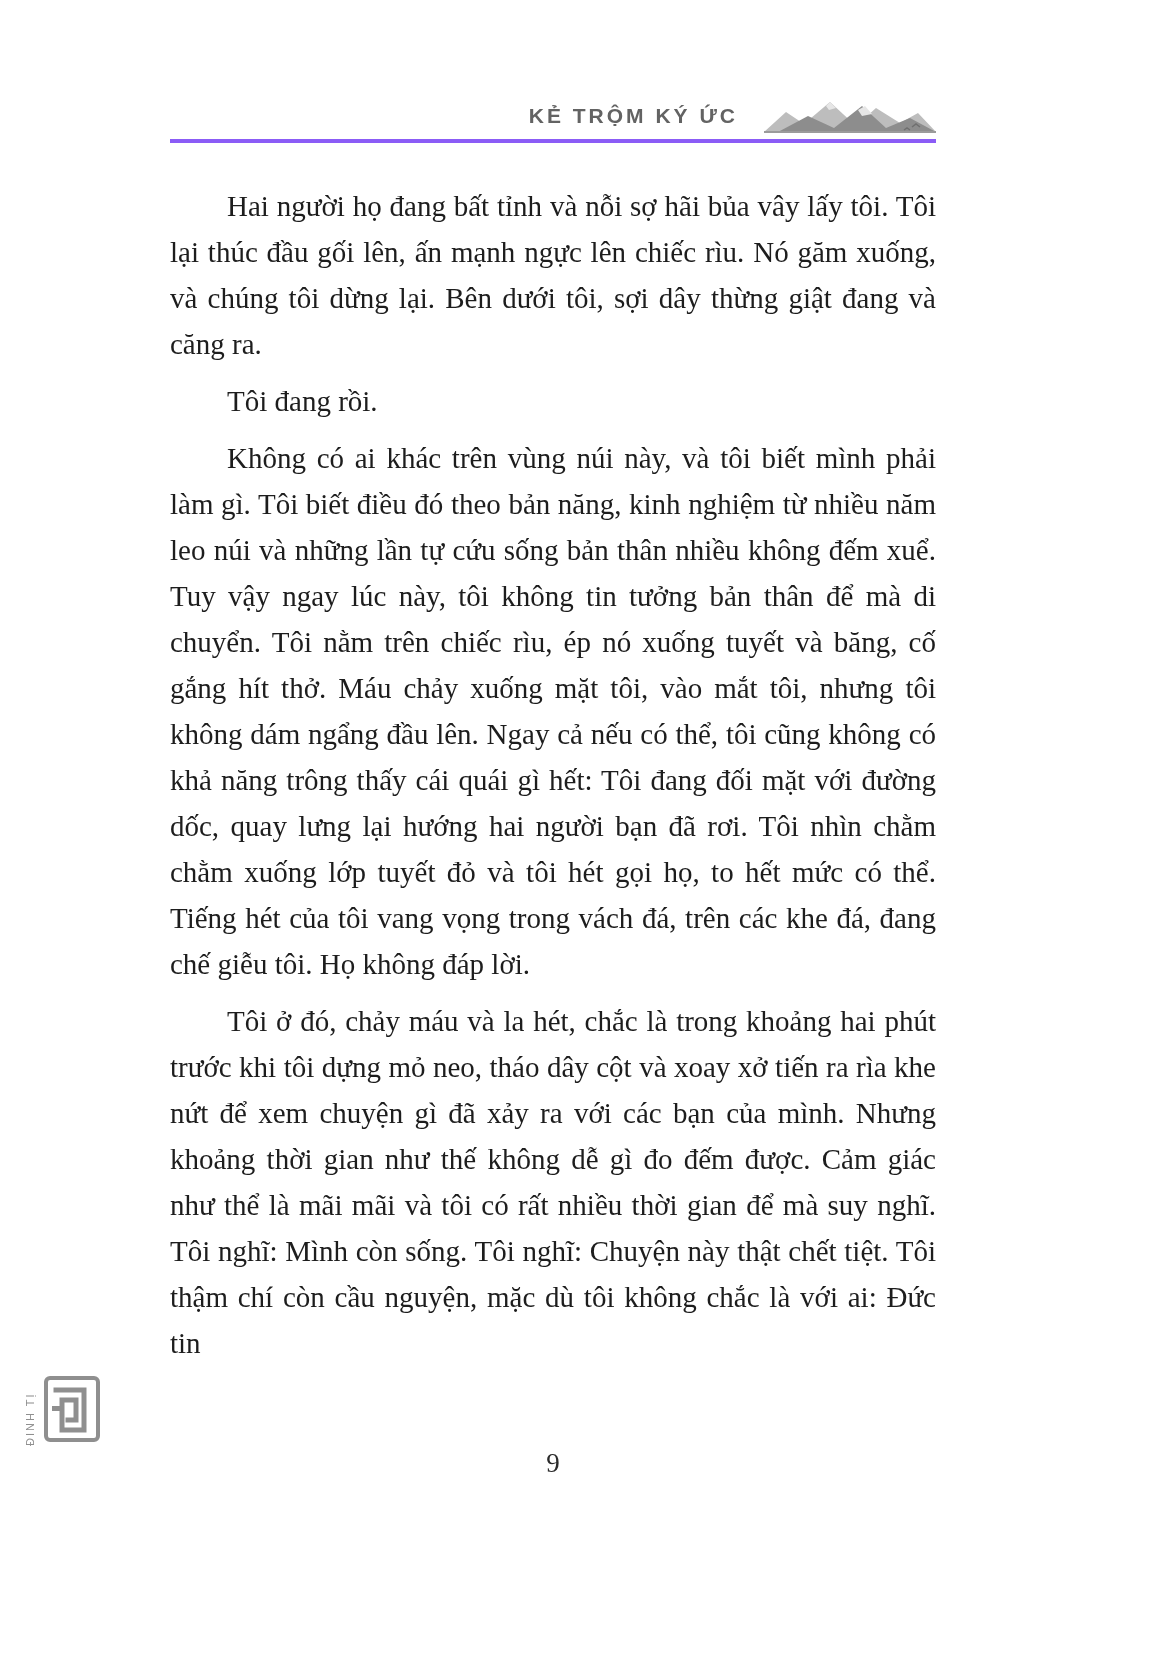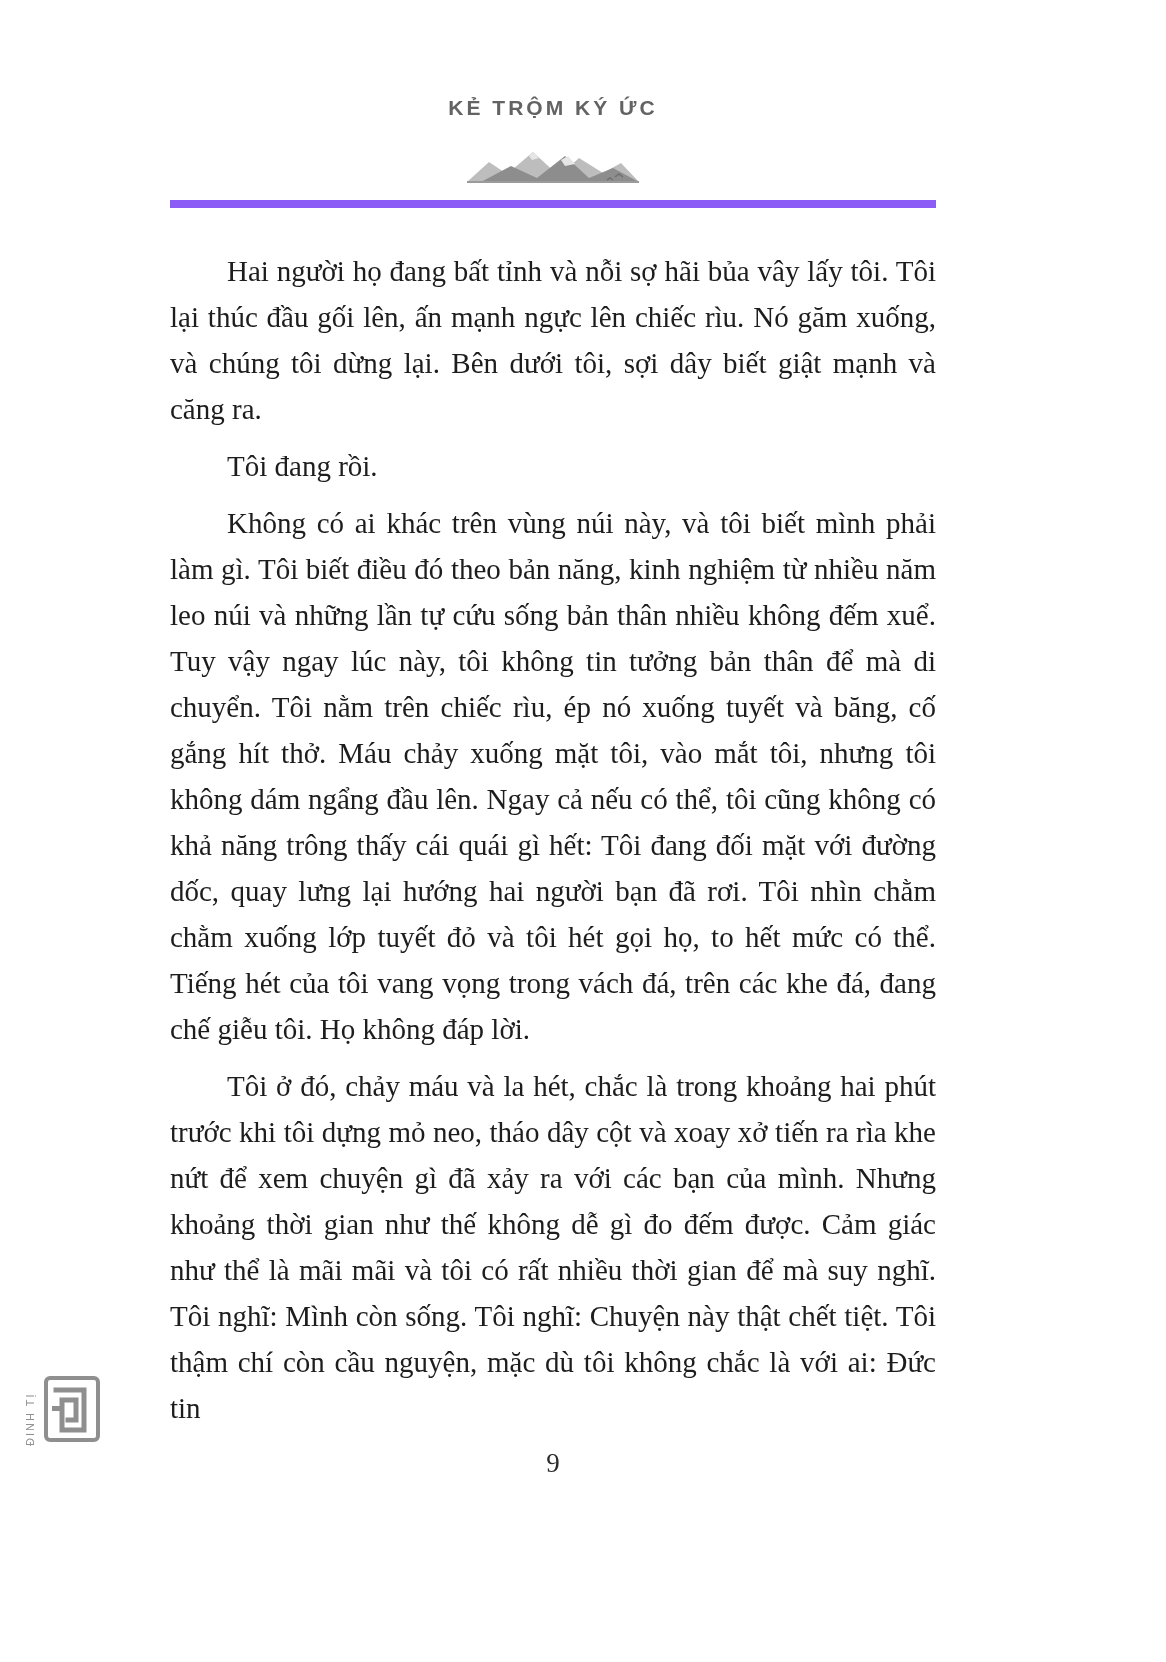--- a/index.html
+++ b/index.html
@@ -19,23 +19,22 @@
     position: absolute;
     left: 170px;
     top: 96px;
     width: 766px;
   }
   .page-header {
     display: flex;
     justify-content: flex-end;
     align-items: center;
     gap: 26px;
-    padding-bottom: 14px;
-    border-bottom: 8px solid #8b5cf6;
-    flex-direction: column;
+    padding-bottom: 3px;
+    border-bottom: 4px solid #8b5cf6;
   }
   .header-title {
     font-family: "Liberation Sans", sans-serif;
     font-size: 21px;
     font-weight: 700;
     letter-spacing: 3px;
     color: #636363;
     white-space: nowrap;
   }
   .mountain-art {
@@ -83,21 +82,21 @@
         <polygon points="0,36 22,16 40,28 66,6 92,30 112,12 136,27 154,17 172,36" fill="#bdbdbd"></polygon>
         <polygon points="14,36 44,20 70,32 98,10 122,32 146,22 172,36" fill="#8d8d8d"></polygon>
         <polygon points="94,14 101,10 108,18 98,20" fill="#e6e6e6"></polygon>
         <polygon points="62,10 66,6 72,12 65,14" fill="#e6e6e6"></polygon>
         <path d="M148 31 l4 -3 4 3 M140 34 l3 -2 3 2" stroke="#6f6f6f" stroke-width="1.5" fill="none"></path>
         <rect x="0" y="35" width="172" height="2" fill="#9b9b9b"></rect>
       </svg>
     </div>
 
     <div class="body-text">
-      <p>Hai người họ đang bất tỉnh và nỗi sợ hãi bủa vây lấy tôi. Tôi lại thúc đầu gối lên, ấn mạnh ngực lên chiếc rìu. Nó găm xuống, và chúng tôi dừng lại. Bên dưới tôi, sợi dây biết giật mạnh và căng ra.</p>
+      <p>Hai người họ đang bất tỉnh và nỗi sợ hãi bủa vây lấy tôi. Tôi lại thúc đầu gối lên, ấn mạnh ngực lên chiếc rìu. Nó găm xuống, và chúng tôi dừng lại. Bên dưới tôi, sợi dây thừng giật đang và căng ra.</p>
       <p>Tôi đang rồi.</p>
       <p>Không có ai khác trên vùng núi này, và tôi biết mình phải làm gì. Tôi biết điều đó theo bản năng, kinh nghiệm từ nhiều năm leo núi và những lần tự cứu sống bản thân nhiều không đếm xuể. Tuy vậy ngay lúc này, tôi không tin tưởng bản thân để mà di chuyển. Tôi nằm trên chiếc rìu, ép nó xuống tuyết và băng, cố gắng hít thở. Máu chảy xuống mặt tôi, vào mắt tôi, nhưng tôi không dám ngẩng đầu lên. Ngay cả nếu có thể, tôi cũng không có khả năng trông thấy cái quái gì hết: Tôi đang đối mặt với đường dốc, quay lưng lại hướng hai người bạn đã rơi. Tôi nhìn chằm chằm xuống lớp tuyết đỏ và tôi hét gọi họ, to hết mức có thể. Tiếng hét của tôi vang vọng trong vách đá, trên các khe đá, đang chế giễu tôi. Họ không đáp lời.</p>
       <p>Tôi ở đó, chảy máu và la hét, chắc là trong khoảng hai phút trước khi tôi dựng mỏ neo, tháo dây cột và xoay xở tiến ra rìa khe nứt để xem chuyện gì đã xảy ra với các bạn của mình. Nhưng khoảng thời gian như thế không dễ gì đo đếm được. Cảm giác như thể là mãi mãi và tôi có rất nhiều thời gian để mà suy nghĩ. Tôi nghĩ: Mình còn sống. Tôi nghĩ: Chuyện này thật chết tiệt. Tôi thậm chí còn cầu nguyện, mặc dù tôi không chắc là với ai: Đức tin</p>
     </div>
 
   </div>
 
   <div class="publisher-logo">
     <svg width="78" height="84" viewBox="0 0 78 84" aria-hidden="true">
       <text x="10" y="78" transform="rotate(-90 10 78)" font-family="Liberation Sans, sans-serif" font-size="11" letter-spacing="2" fill="#8f8f8f">ĐINH TỊ</text>

